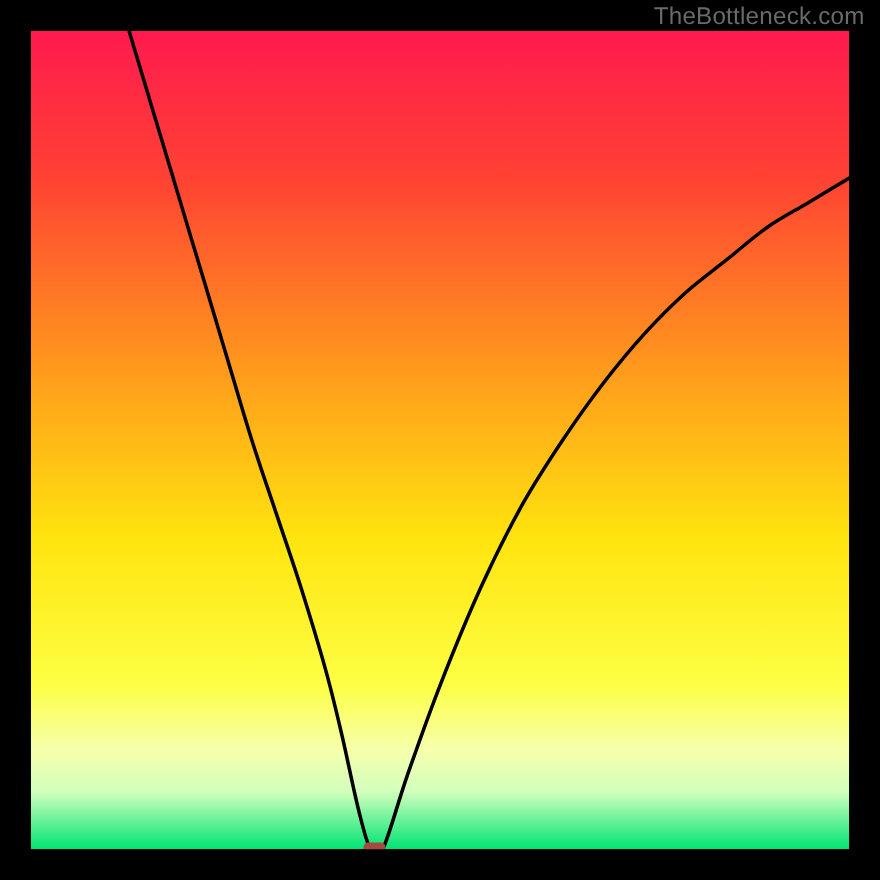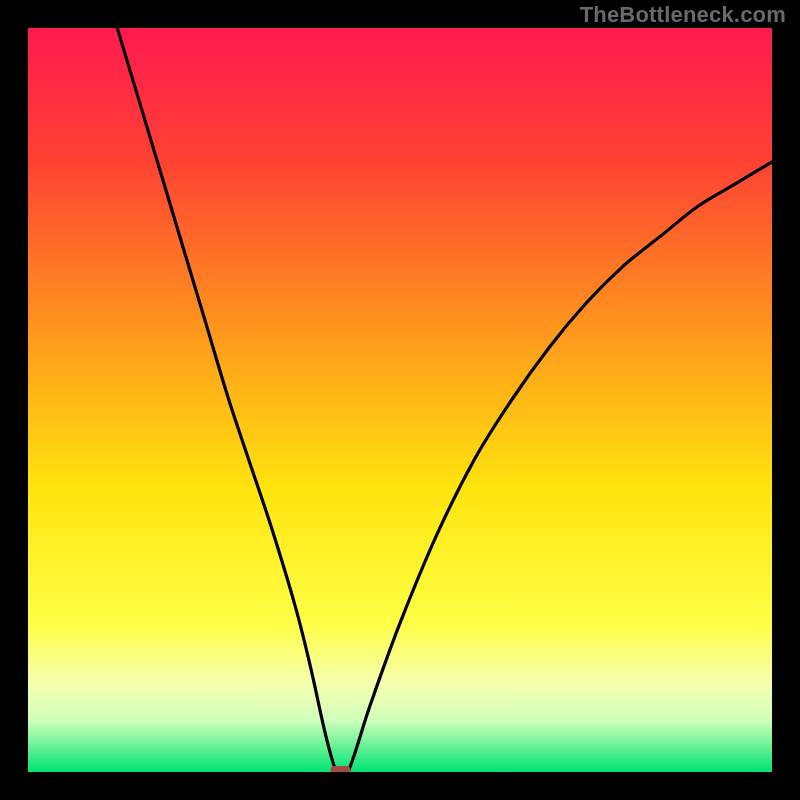--- a/index.html
+++ b/index.html
@@ -25,21 +25,21 @@
     top: 28px;
     width: 744px;
     height: 744px;
   }
   .watermark {
     position: absolute;
     top: 2px;
     right: 14px;
     color: #6a6a6a;
     font-size: 22px;
-    font-weight: 700;
+    font-weight: 400;
     letter-spacing: 0.2px;
     user-select: none;
   }
   svg { display: block; }
 </style>
 </head>
 <body>
 
 <div class="frame">
 

